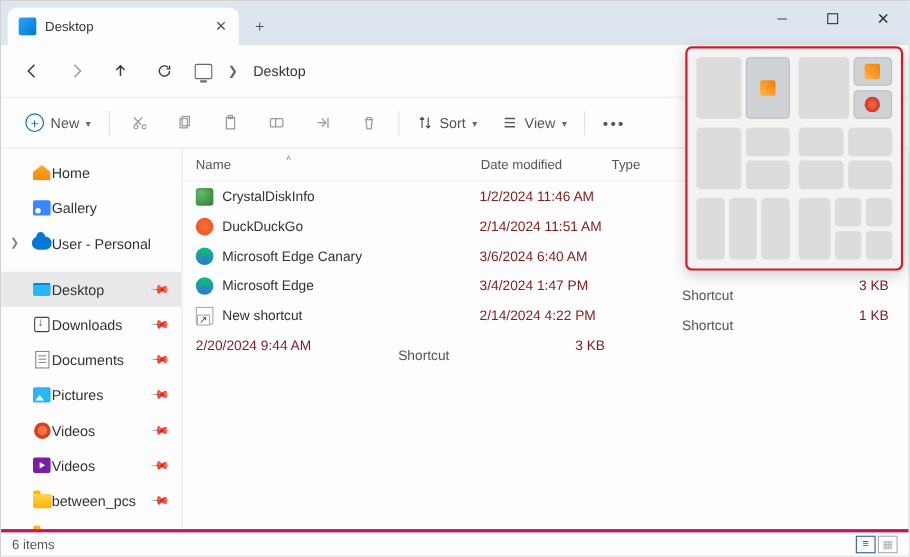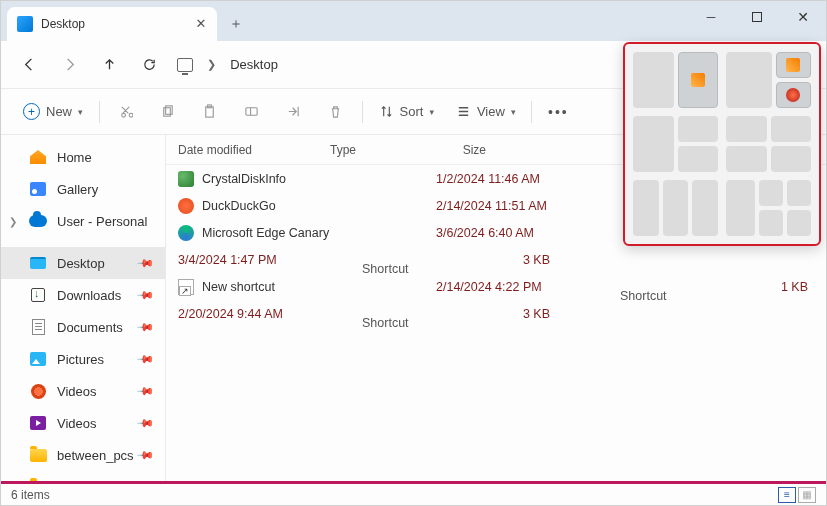--- a/index.html
+++ b/index.html
@@ -35,21 +35,21 @@
 .tbtn { height:32px; padding:0 10px; display:flex; align-items:center; gap:6px; color:#555; border-radius:4px; font-size:13px; }
 .tbtn.iconbtn { width:40px; justify-content:center; padding:0; color:#888; }
 .tbtn svg { width:15px; height:15px; }
 .sep { width:1px; height:22px; background:#e0e0e0; margin:0 4px; }
 .plus-circle { width:17px; height:17px; border:1.5px solid #0067c0; border-radius:50%; display:flex; align-items:center; justify-content:center; color:#0067c0; font-size:12px; line-height:1; }
 .chev { font-size:9px; color:#666; }
 
 
 .main { flex:1; display:flex; min-height:0; }
 .sidebar { width:232px; border-right:1px solid #eaeaea; padding:6px 0; overflow:hidden; }
-.sbitem { height:32px; display:flex; align-items:center; padding:0 14px 0 28px; font-size:13px; color:#333; gap:10px; position:relative; }
+.sbitem { height:32px; display:flex; align-items:center; padding:0 14px 0 28px; font-size:13px; color:#333; gap:0; position:relative; }
 .sbitem.selected { background:#e8e8e8; }
 .sbitem .pin { position:absolute; right:12px; color:#bbb; font-size:11px; transform:rotate(45deg); }
 .sbitem .exp { position:absolute; left:8px; color:#888; font-size:10px; }
 .sbgap { height:10px; }
 .sbitem .ico { width:18px; height:18px; flex-shrink:0; display:flex; align-items:center; justify-content:center; }
 
 
 .ico-home { width:16px;height:14px;background:linear-gradient(#ffa726,#fb8c00);clip-path:polygon(50% 0,100% 45%,100% 100%,0 100%,0 45%); }
 .ico-gallery { width:16px;height:14px;background:#3a86ff;border-radius:2px;position:relative; }
 .ico-gallery::after{content:"";position:absolute;bottom:2px;left:2px;width:5px;height:5px;background:#fff;border-radius:50%;}
@@ -67,21 +67,21 @@
 .ico-video::after{content:"";border-left:5px solid #fff;border-top:3px solid transparent;border-bottom:3px solid transparent;}
 .ico-folder{width:17px;height:13px;background:linear-gradient(#ffd54f,#ffb300);border-radius:2px;position:relative;}
 .ico-folder::before{content:"";position:absolute;top:-3px;left:0;width:7px;height:3px;background:#ffb300;border-radius:2px 2px 0 0;}
 
 
 .content { flex:1; display:flex; flex-direction:column; }
 .colheads { height:30px; display:flex; align-items:center; border-bottom:1px solid #eee; font-size:12px; color:#555; }
 .colheads .sortup { font-size:8px; color:#888; position:relative; top:-8px; left:50px; }
 .ch { padding-left:12px; }
 .ch.name{ flex:0 0 226px; }
-.ch.date{ flex:0 0 152px; }
+.ch.date{ flex:0 0 152px;text-align:center; }
 .ch.type{ flex:0 0 126px; }
 .ch.size{ flex:0 0 60px; text-align:right; padding-right:18px; padding-left:0; }
 .filerow { height:27px; display:flex; align-items:center; font-size:12.5px; color:#333;gap:32px; }
 .filerow .c { padding-left:12px; }
 .filerow .cname { flex:0 0 226px; display:flex; align-items:center; gap:8px; }
 .filerow .cdate { flex:0 0 152px; color:#7f1d1d; }
 .filerow .ctype { flex:0 0 126px; color:#555;margin-top:18px; }
 .filerow .csize { flex:0 0 60px; text-align:right; color:#7f1d1d; padding-right:18px; }
 .filerow .fico { width:16px; height:16px; flex-shrink:0; }
 .fico-app{background:radial-gradient(circle at 30% 30%,#66bb6a,#2e7d32);border-radius:3px;}
@@ -299,20 +299,21 @@
         <div class="sbitem">
           <span class="ico">
             <span class="ico-folder"></span>
           </span>
           <span>wallpapers</span>
           <span class="pin">📌</span>
         </div>
       </div>
     <div class="content">
       <div class="colheads">
+        <div class="ch name"><span>Name</span><span class="sortup">˄</span></div>
         <div class="ch date">Date modified</div>
         <div class="ch type">Type</div>
         <div class="ch size">Size</div>
       </div>
       <div id="filelist">
           <div class="filerow">
             <div class="c cname">
               <span class="fico fico-app"></span>
               <span>CrystalDiskInfo</span>
             </div>
@@ -332,20 +333,24 @@
           <div class="filerow">
             <div class="c cname">
               <span class="fico fico-edge"></span>
               <span>Microsoft Edge Canary</span>
             </div>
             <div class="c cdate">3/6/2024 6:40 AM</div>
             <div class="c ctype"></div>
             <div class="csize"></div>
           </div>
           <div class="filerow">
+            <div class="c cname">
+              <span class="fico fico-edge"></span>
+              <span>Microsoft Edge</span>
+            </div>
             <div class="c cdate">3/4/2024 1:47 PM</div>
             <div class="c ctype">Shortcut</div>
             <div class="csize">3 KB</div>
           </div>
           <div class="filerow">
             <div class="c cname">
               <span class="fico fico-sc"></span>
               <span>New shortcut</span>
             </div>
             <div class="c cdate">2/14/2024 4:22 PM</div>

